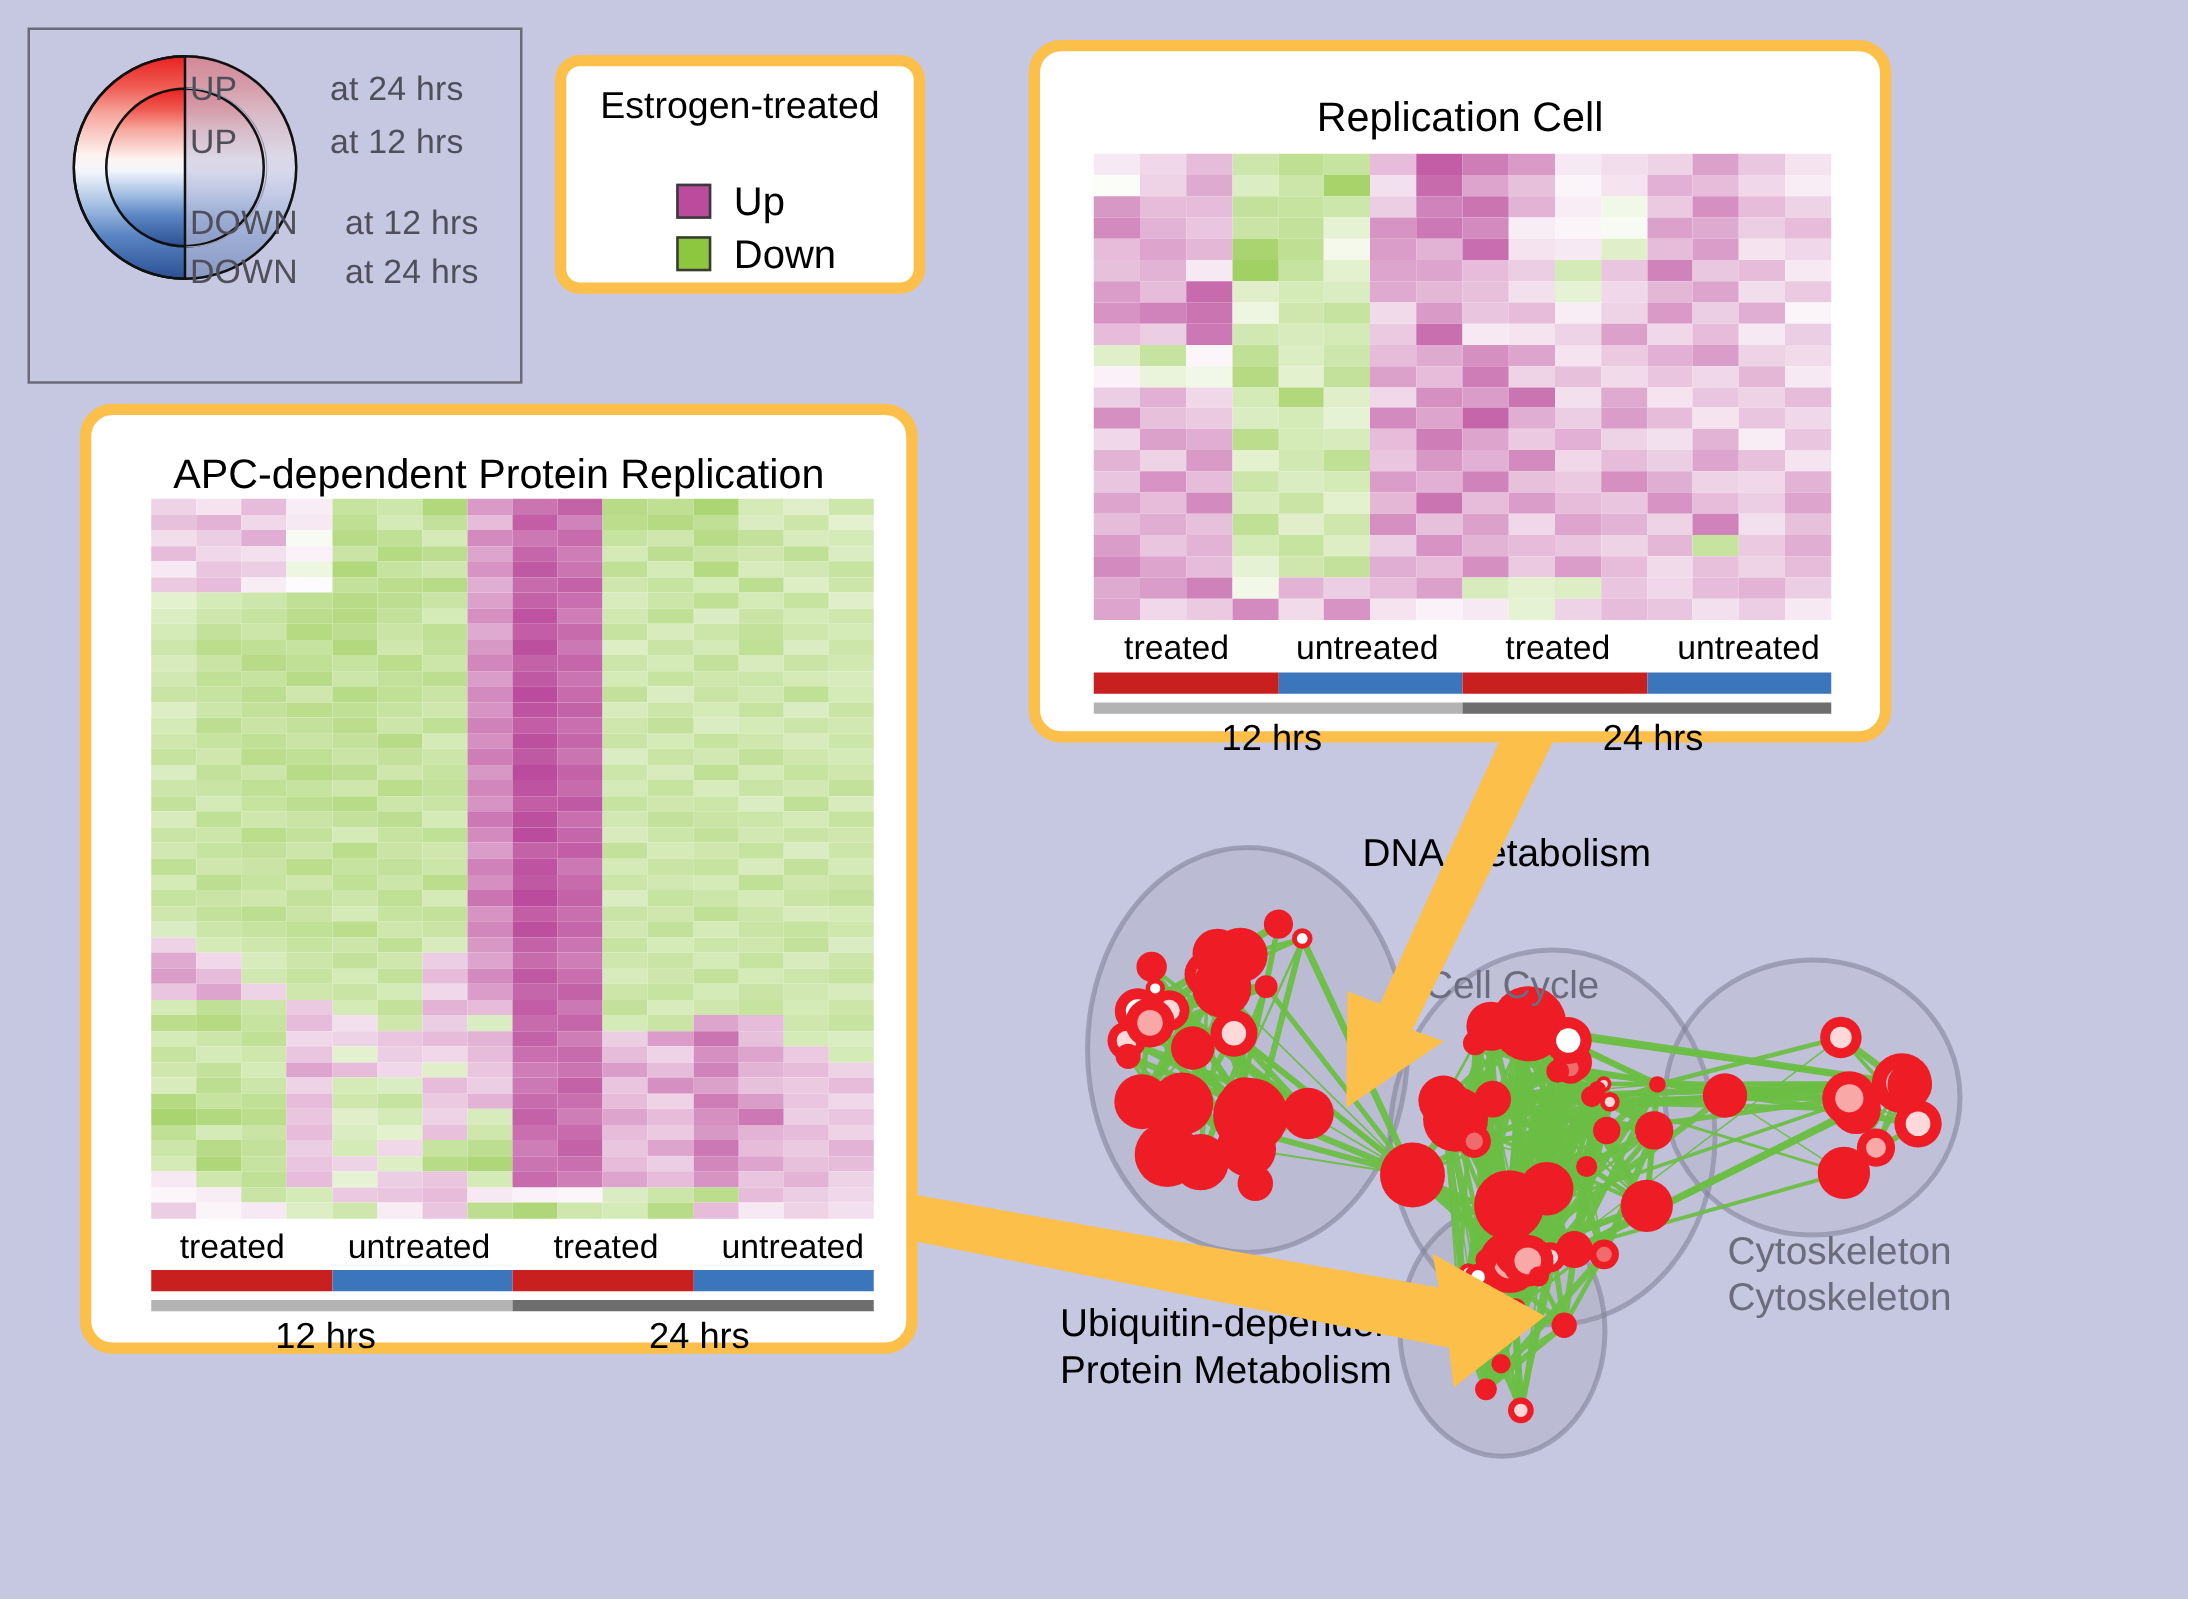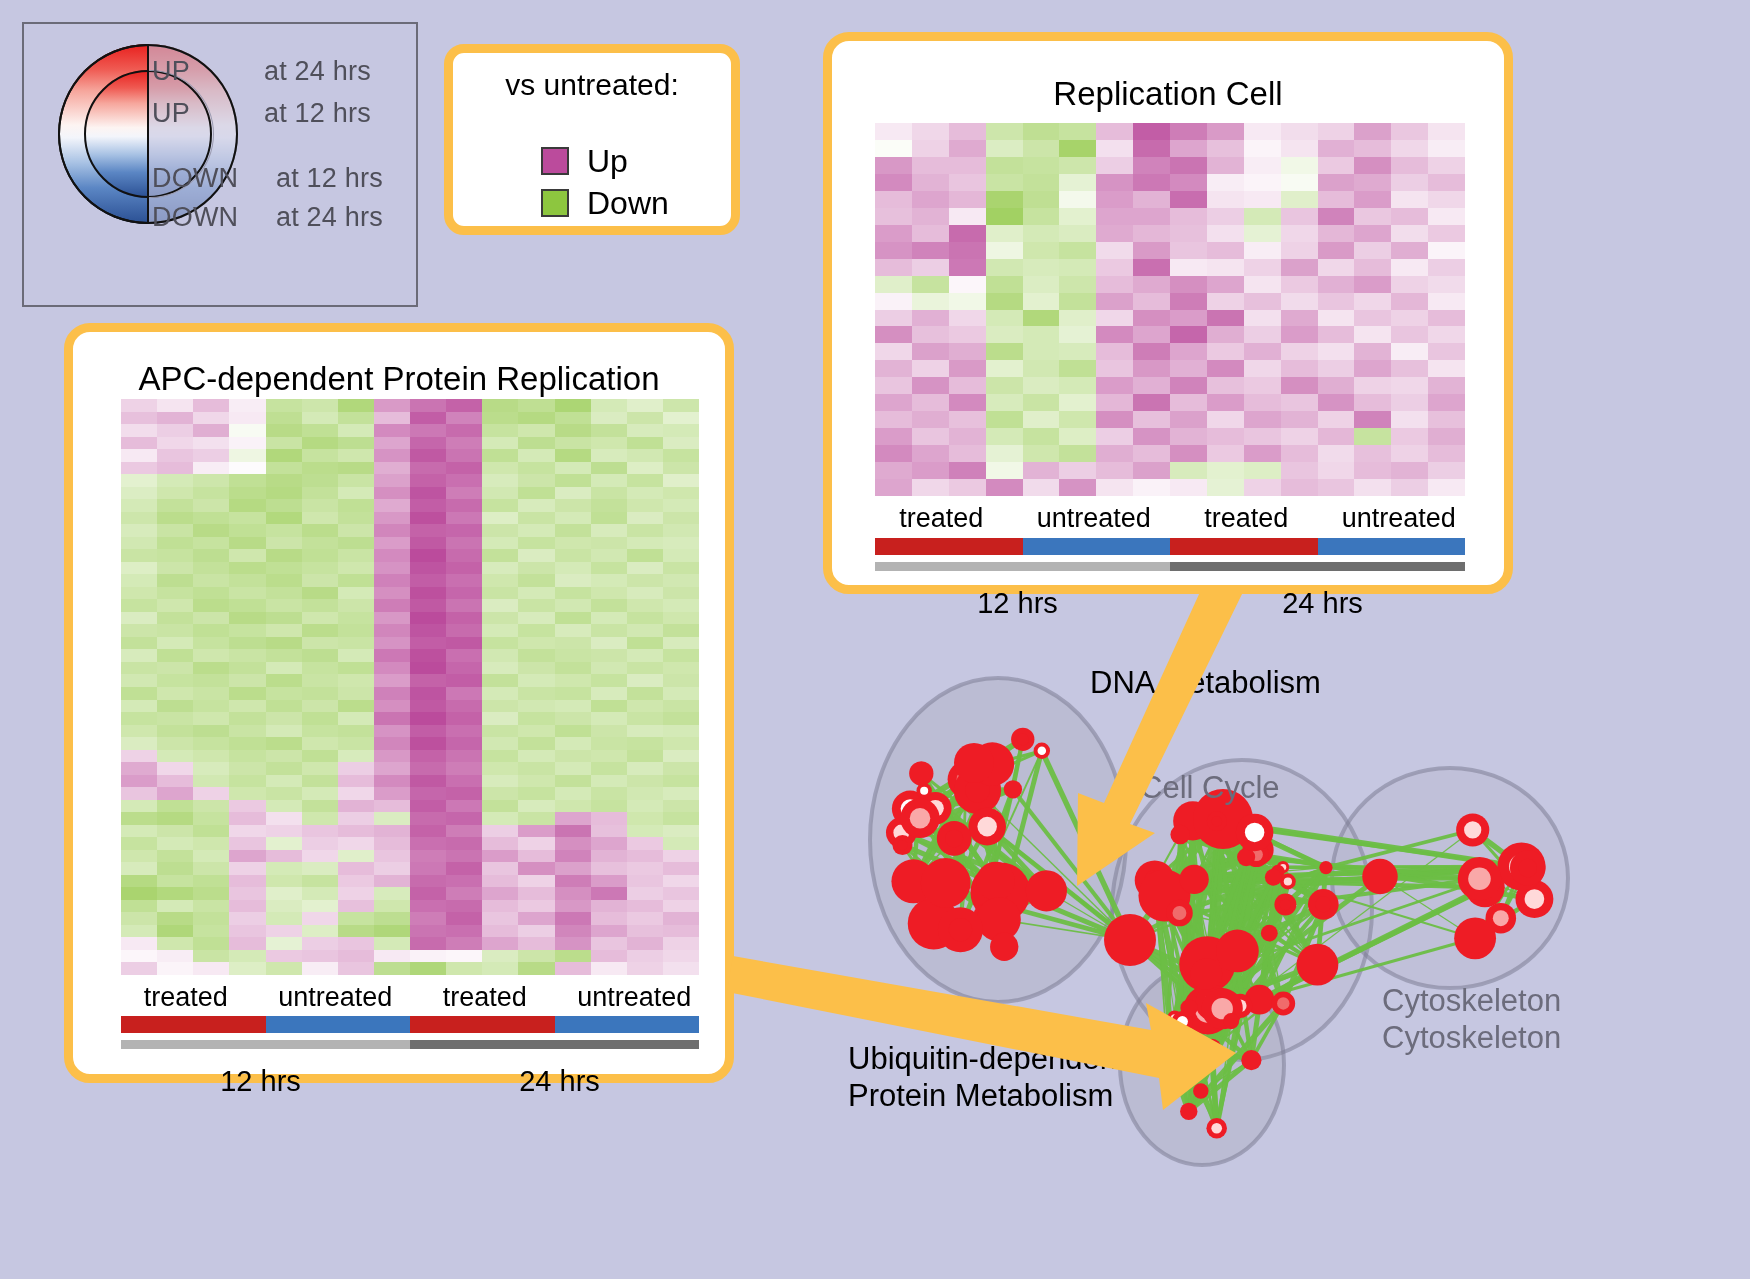--- a/index.html
+++ b/index.html
@@ -47,21 +47,21 @@
   .panel-title{position:absolute;width:100%;text-align:center;font-size:33px;color:#000;}
   .hm{position:absolute;display:grid;}
   .hm i{display:block;}
   .grp-labels{position:absolute;display:flex;}
   .grp-labels span{flex:1;text-align:center;font-size:27px;color:#000;}
   .tx-bar{position:absolute;display:flex;height:17px;}
   .tx-bar i{display:block;height:100%;}
   .tm-bar{position:absolute;display:flex;height:9px;}
   .tm-bar i{display:block;height:100%;}
   .tm-labels{position:absolute;display:flex;}
-  .tm-labels span{flex:1;text-align:center;font-size:29px;color:#000;margin-top:12px;}
+  .tm-labels span{flex:1;text-align:center;font-size:29px;color:#000;}
 
   
   #network{left:790px;top:610px;width:960px;height:669px;}
   .net-lab{position:absolute;font-size:31px;}
   #lab-dna{left:300px;top:55px;color:#000;}
   #lab-cc{left:350px;top:160px;color:#6c6c7c;}
   #lab-mt{left:592px;top:372px;color:#6c6c7c;line-height:1.2;text-align:left;}
   #lab-ub{left:58px;top:430px;color:#000;line-height:1.2;}
 </style>
 </head>
@@ -84,21 +84,21 @@
   <div class="rl-txt" style="left:240px;top:74px;">at 12 hrs</div>
   <div class="rl-txt" style="left:128px;top:139px;">DOWN</div>
   <div class="rl-txt" style="left:252px;top:139px;">at 12 hrs</div>
   <div class="rl-txt" style="left:128px;top:178px;">DOWN</div>
   <div class="rl-txt" style="left:252px;top:178px;">at 24 hrs</div>
 
 </div>
 
 <div class="abs" id="ud-legend">
   <div id="ud-title">
-    <div>vs untreated:</div>
+    <div>Estrogen-treated</div>
   </div>
   <div class="ud-row" style="top:92px;">
     <span class="ud-sw" id="sw-up" style="background: rgb(187, 75, 156);"></span>
     <span class="ud-lab">Up</span>
   </div>
   <div class="ud-row" style="top:134px;">
     <span class="ud-sw" id="sw-down" style="background: rgb(141, 198, 63);"></span>
     <span class="ud-lab">Down</span>
   </div>
 </div>

